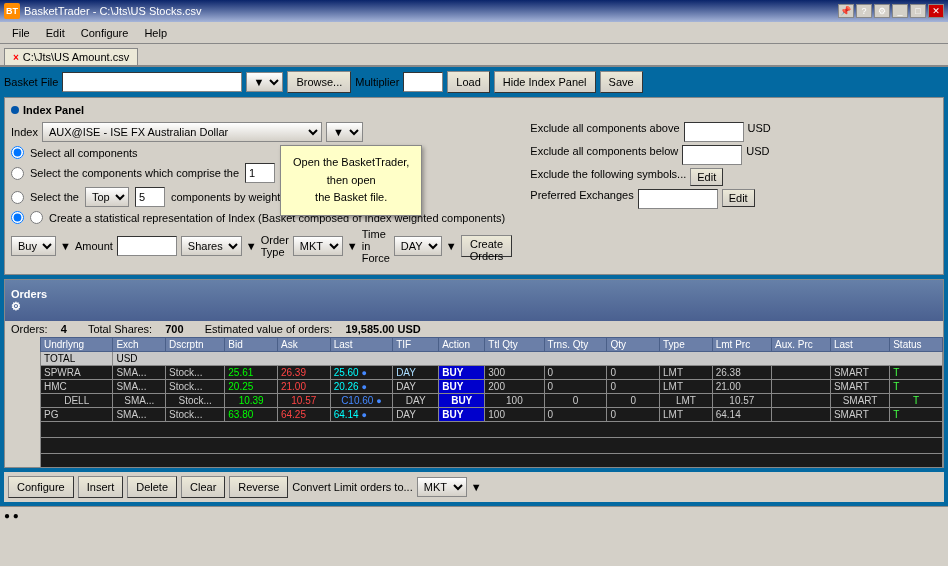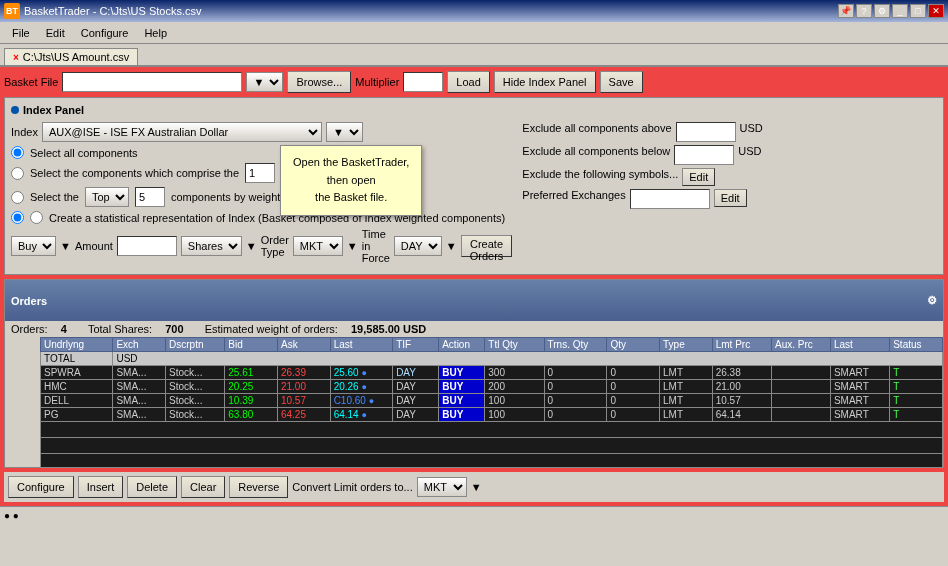--- a/index.html
+++ b/index.html
@@ -50,21 +50,21 @@
       font-size: 11px;
       display: flex;
       align-items: center;
       gap: 4px;
       cursor: pointer;
     }
     .tab .tab-close { color: red; font-weight: bold; font-size: 10px; }
 
     
     .main-content {
-      background: #ef4444;
+      background: #0369a1;
       padding: 4px;
     }
 
     
     .row { display: flex; align-items: center; gap: 4px; margin-bottom: 4px; }
 
     
     input[type="text"] {
       border: 1px inset #888;
       background: white;
@@ -122,26 +122,27 @@
 
     
     .orders-section {
       background: #d4d0c8;
       border: 1px solid #888;
       margin-bottom: 4px;
     }
     .orders-header {
       background: linear-gradient(to bottom, #6680a8, #4a6090);
       color: white;
-      padding: 14px 6px;
+      padding: 8px 6px;
       font-size: 11px;
       font-weight: bold;
       display: flex;
-      align-items: flex-end;
+      align-items: flex-start;
       justify-content: space-between;
+      flex-direction: column;
     }
     .orders-summary {
       padding: 2px 6px;
       font-size: 11px;
       background: #d4d0c8;
     }
     .orders-summary span { margin-right: 10px; }
     .orders-summary .highlight { font-weight: bold; }
 
     
@@ -173,21 +174,21 @@
     .row-spwra td.tif { color: #aaddff; }
     .row-spwra td { color: #cccccc; }
 
     .row-hmc { background: #1a1a1a; }
     .row-hmc td { color: #cccccc; }
     .row-hmc td.bid { color: #00ff00; }
     .row-hmc td.ask { color: #ff4444; }
     .row-hmc td.last { color: #00ffff; }
     .row-hmc td.action { background: #0000cc; color: white; }
 
-    .row-dell { background: #1a1a1a; }
+    .row-dell { background: #1a1a1a; text-align: center; }
     .row-dell td { color: #cccccc; }
     .row-dell td.bid { color: #00ff00; }
     .row-dell td.ask { color: #ff4444; }
     .row-dell td.action { background: #0000cc; color: white; }
 
     .row-pg { background: #1a1a1a; }
     .row-pg td { color: #cccccc; }
     .row-pg td.bid { color: #00ff00; }
     .row-pg td.ask { color: #ff4444; }
     .row-pg td.last { color: #00ffff; }
@@ -310,21 +311,21 @@
       <label>Multiplier</label>
       <input type="text" class="multiplier-input" style="">
       <button>Load</button>
       <button>Hide Index Panel</button>
       <button>Save</button>
     </div>
 
     <div class="panel">
       <div class="panel-title">Index Panel</div>
 
-      <div style="display: flex; gap: 0;">
+      <div style="display: flex; gap: 8px;">
 
         <div style="flex: 1;">
 
           <div class="row">
             <label>Index</label>
             <select class="index-dropdown">
               <option>AUX@ISE - ISE FX Australian Dollar</option>
             </select>
             <select><option>▼</option></select>
           </div>
@@ -409,21 +410,21 @@
     <div class="orders-section">
       <div class="orders-header">
         <span>Orders</span>
         <span style="cursor: pointer;">⚙</span>
       </div>
       <div class="orders-summary">
         <span>Orders:</span>
         <span class="highlight">4</span>
         <span style="margin-left: 8px;">Total Shares:</span>
         <span class="highlight">700</span>
-        <span style="margin-left: 8px;">Estimated weight of orders:</span>
+        <span style="margin-left: 8px;">Estimated value of orders:</span>
         <span class="highlight">19,585.00 USD</span>
       </div>
       <div class="table-wrapper">
         <table class="orders-table">
           <thead>
             <tr>
               <th class="col-undrlyng">Undrlyng</th>
               <th class="col-exch">Exch</th>
               <th class="col-descr">Dscrptn</th>
               <th class="col-bid">Bid</th>

